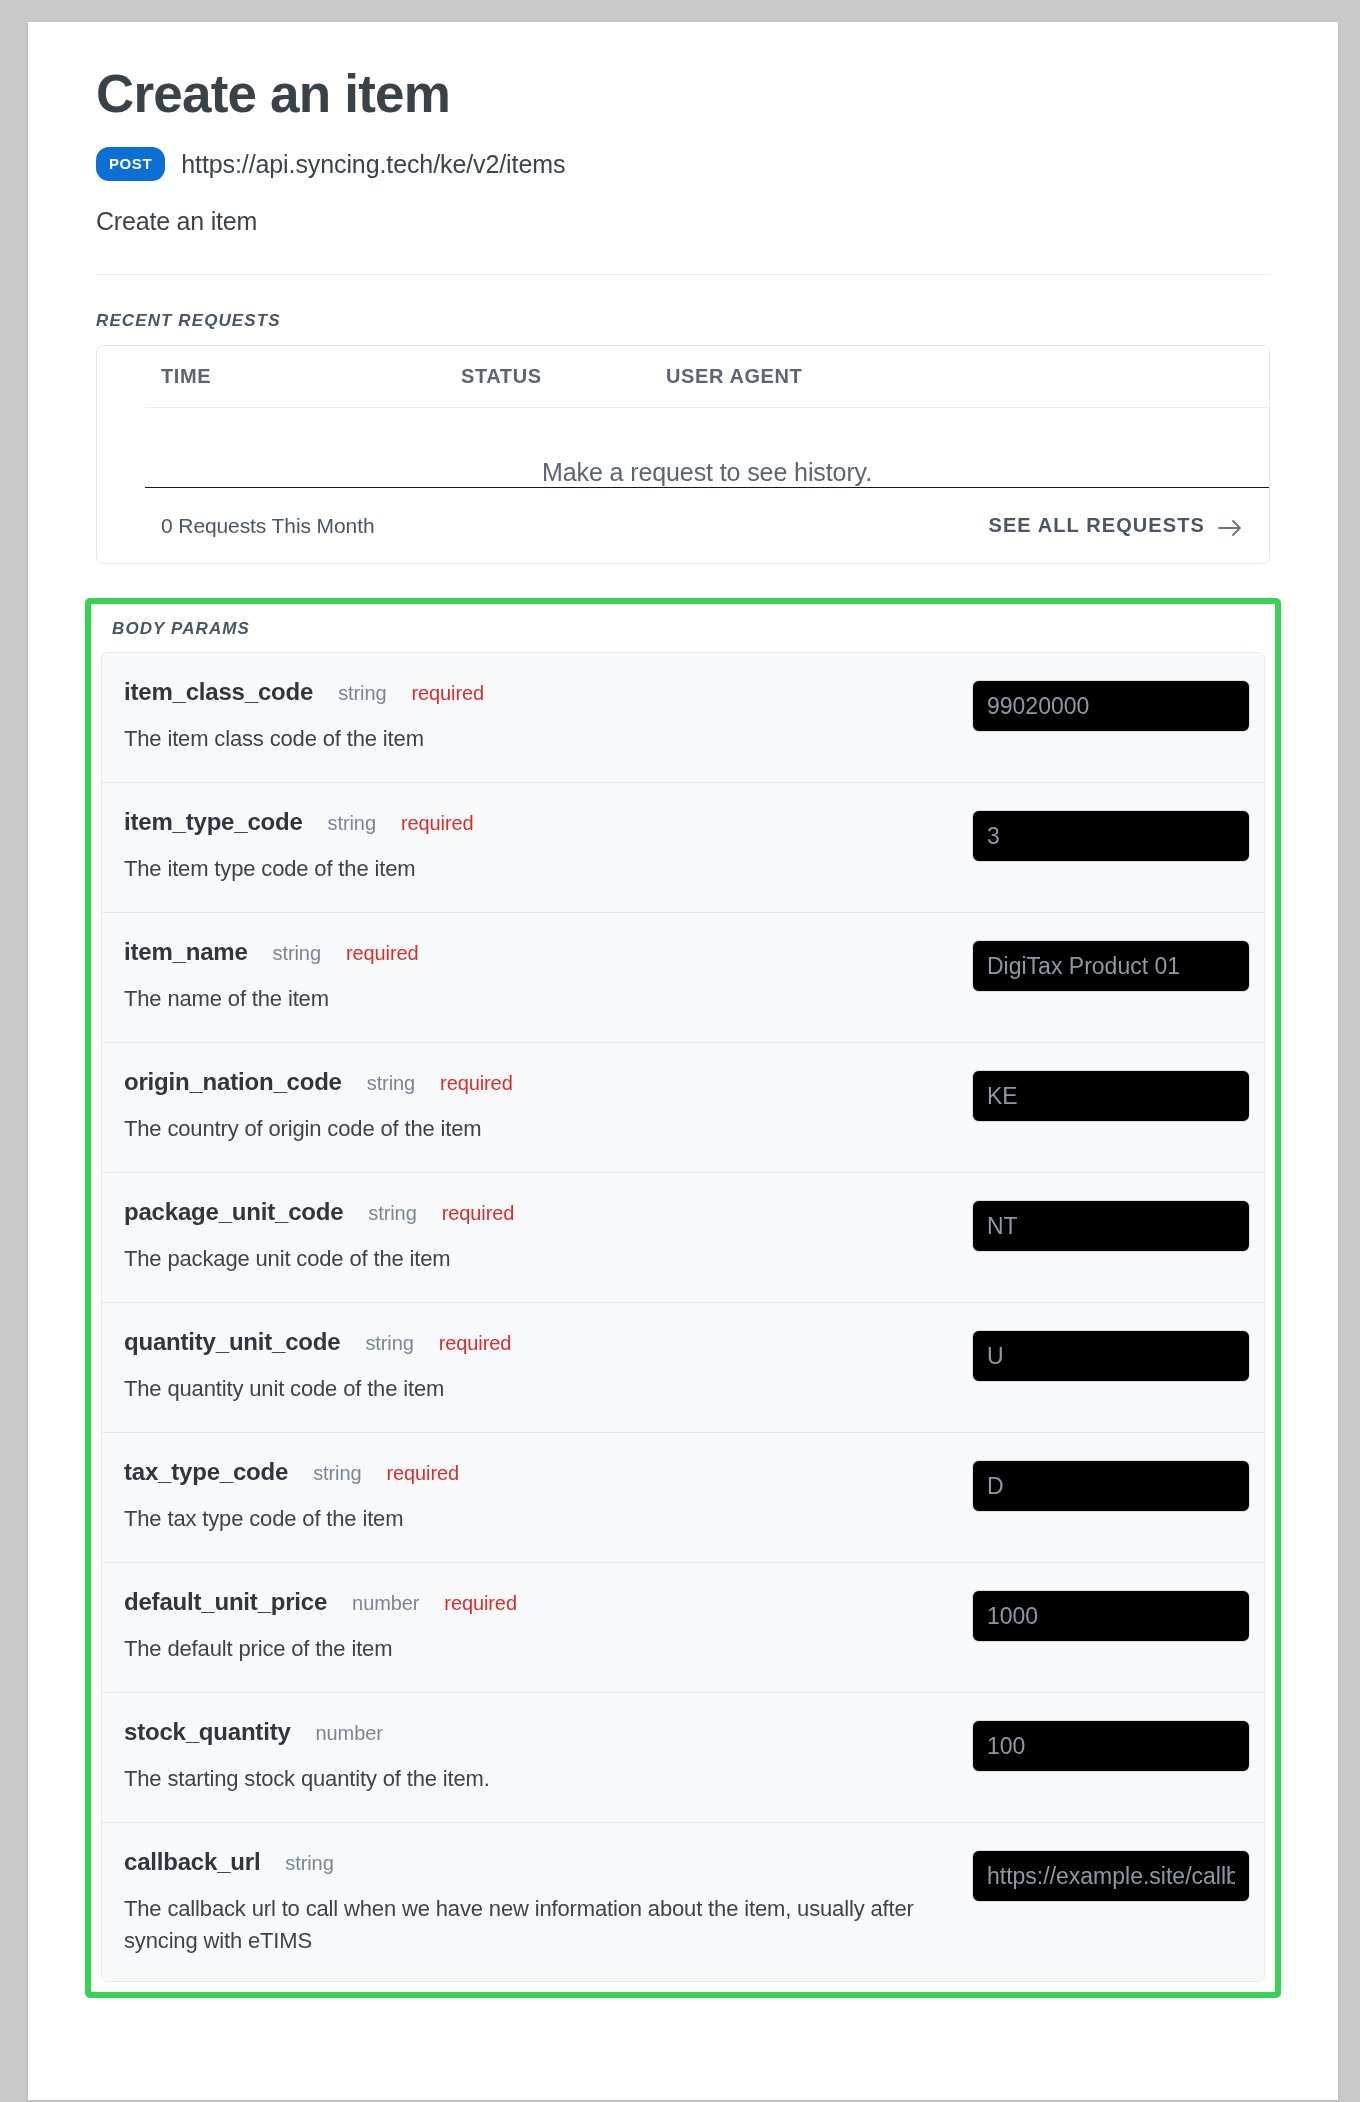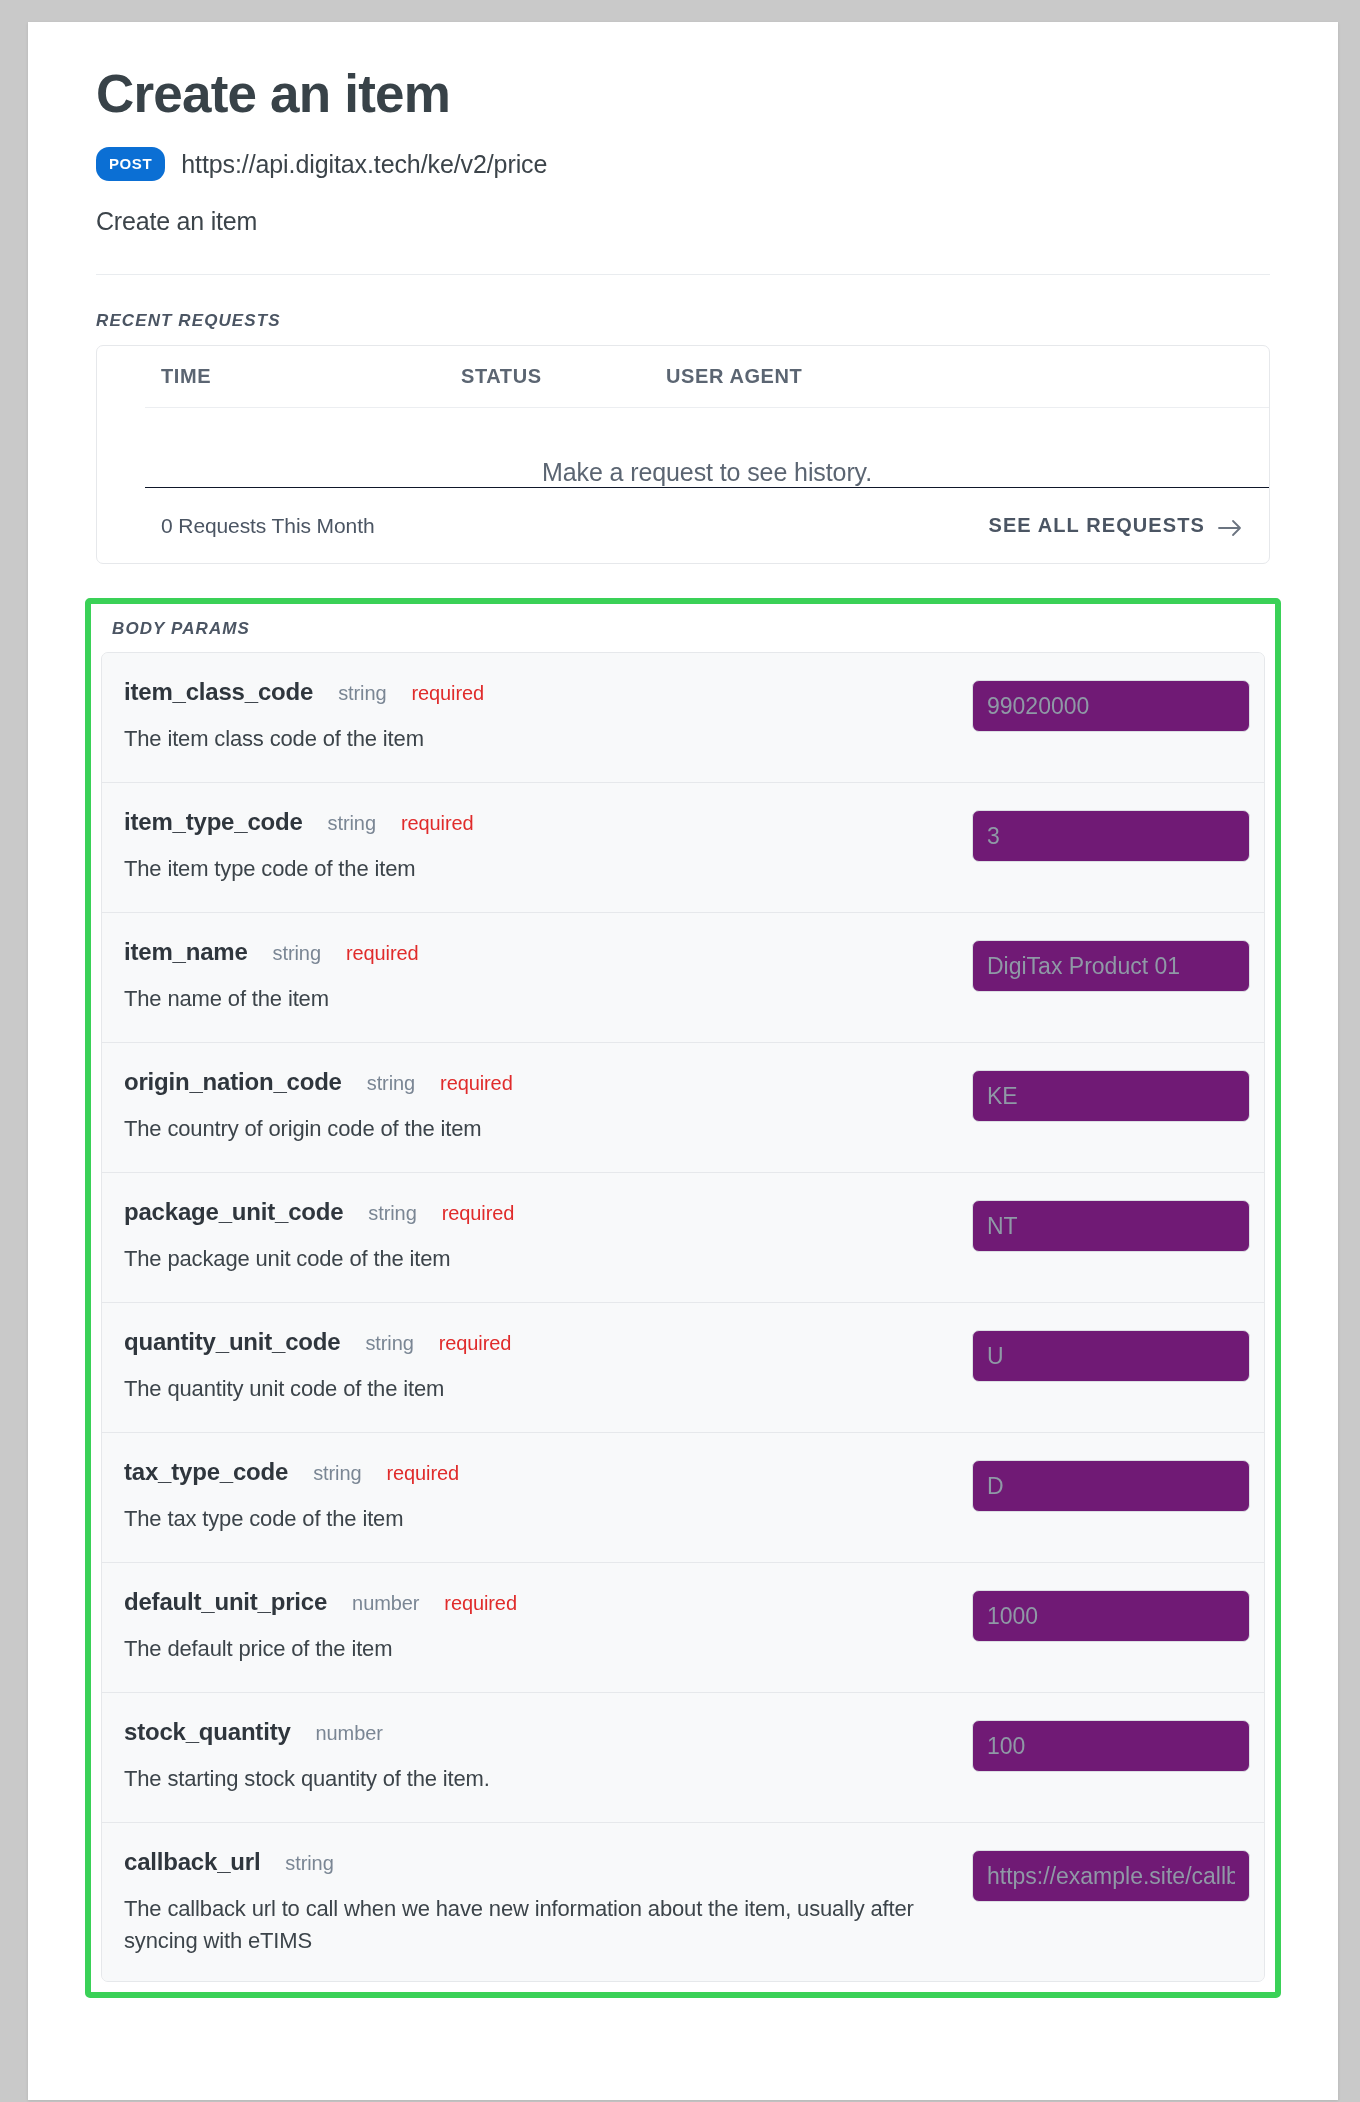--- a/index.html
+++ b/index.html
@@ -241,21 +241,21 @@
     letter-spacing: -0.15px;
     max-width: 880px;
   }
 
   .param-input {
     width: 278px;
     height: 52px;
     flex: 0 0 278px;
     border: 1px solid #dcdfe3;
     border-radius: 7px;
-    background: #701a75;
+    background: #000000;
     font-family: "Liberation Sans", sans-serif;
     font-size: 23px;
     color: #8f99a6;
     padding: 0 14px;
     margin-top: 2px;
     outline: none;
     overflow: hidden;
     white-space: nowrap;
     text-overflow: clip;
   }
@@ -266,21 +266,21 @@
 <body>
 
 <div class="page">
   <div class="doc-card">
     <div class="doc-inner">
 
       <h1 class="page-title">Create an item</h1>
 
       <div class="endpoint-row">
         <span class="method-badge">POST</span>
-        <span class="endpoint-url">https://api.digitax.tech/ke/v2/price</span>
+        <span class="endpoint-url">https://api.syncing.tech/ke/v2/items</span>
       </div>
 
       <p class="endpoint-desc">Create an item</p>
 
       <hr class="hr">
 
       <div class="section-label">RECENT REQUESTS</div>
 
       <div class="req-card">
         <div class="req-head">

